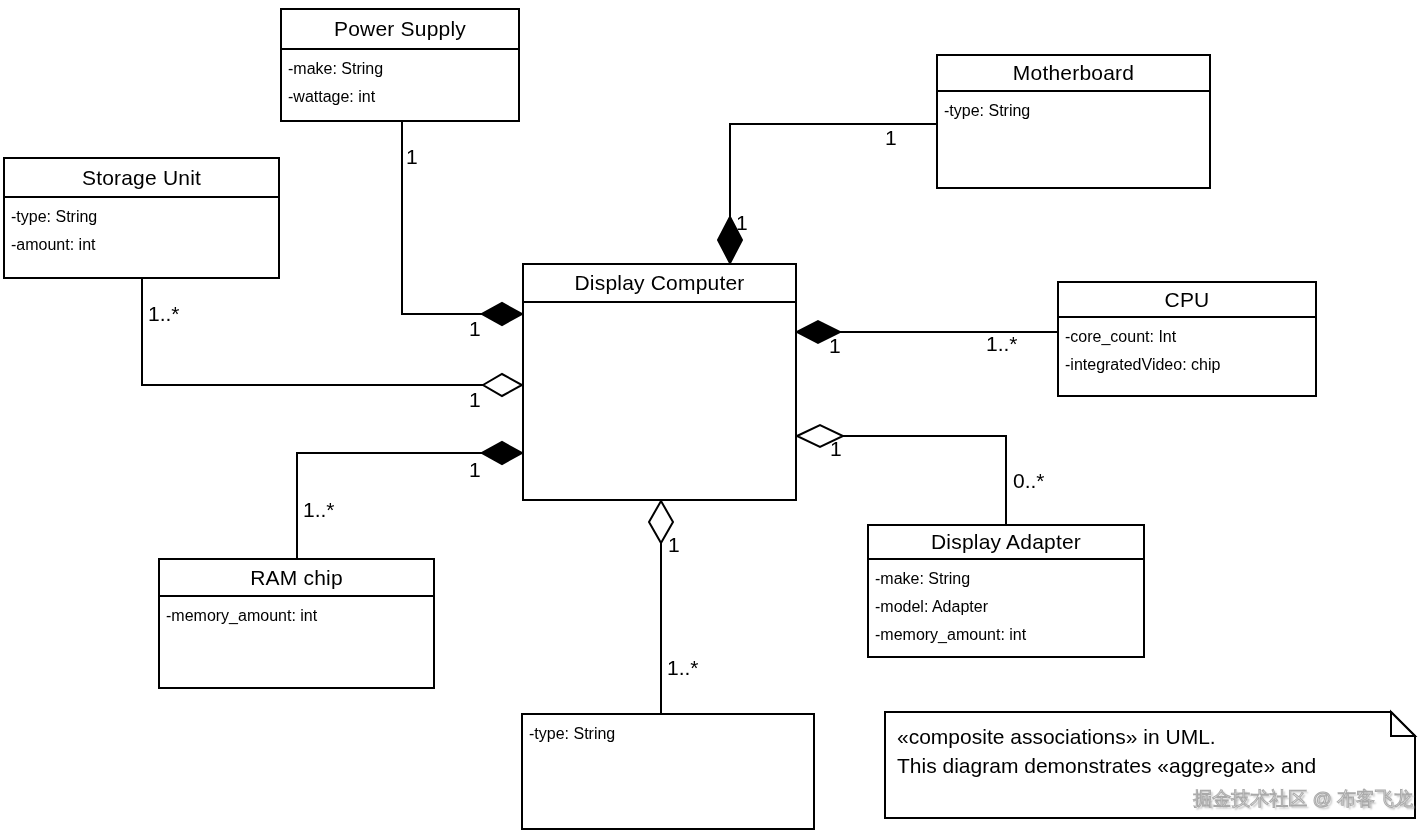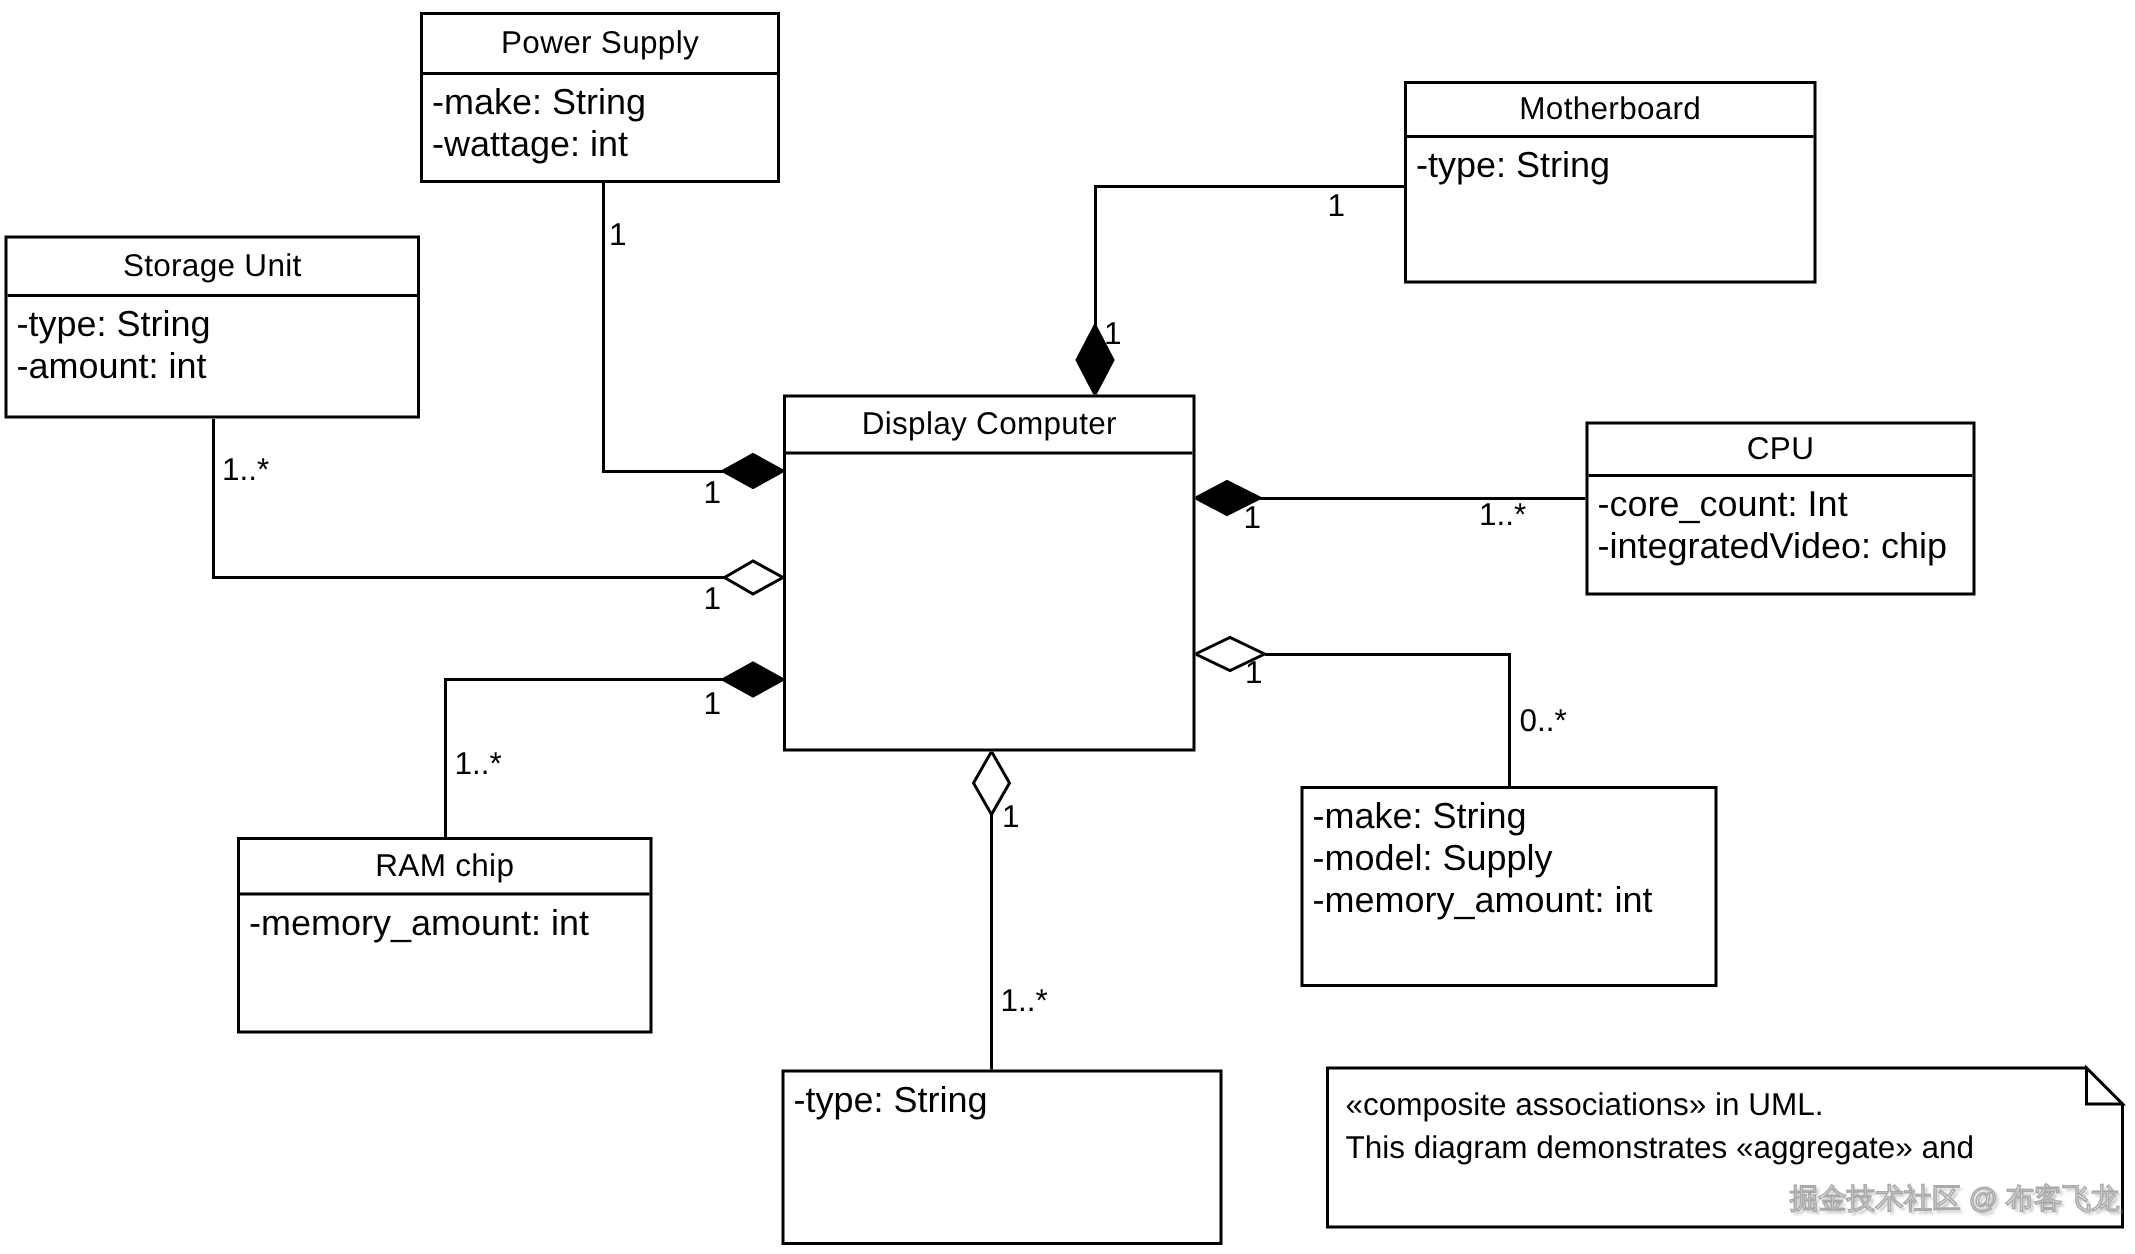--- a/index.html
+++ b/index.html
@@ -31,21 +31,21 @@
     justify-content: center;
     border-bottom: 2px solid #000;
     font-size: 21px;
     letter-spacing: 0.2px;
     white-space: nowrap;
   }
   .class-attrs {
     padding: 5px 6px 0 6px;
   }
   .attr {
-    font-size: 24px;
+    font-size: 16px;
     line-height: 28px;
     white-space: nowrap;
   }
 
   .mult {
     position: absolute;
     font-size: 21px;
     line-height: 22px;
     white-space: nowrap;
   }
@@ -158,23 +158,24 @@
   </div>
 
   <div class="class-box" style="left:158px;top:558px;width:277px;height:131px">
     <div class="class-title" style="height:37px">RAM chip</div>
     <div class="class-attrs">
       <div class="attr">-memory_amount: int</div>
     </div>
   </div>
 
   <div class="class-box" style="left:867px;top:524px;width:278px;height:134px">
+    <div class="class-title" style="height:34px">Display Adapter</div>
     <div class="class-attrs">
       <div class="attr">-make: String</div>
-      <div class="attr">-model: Supply</div>
+      <div class="attr">-model: Adapter</div>
       <div class="attr">-memory_amount: int</div>
     </div>
   </div>
 
   <div class="class-box" style="left:521px;top:713px;width:294px;height:117px">
     <div class="class-attrs">
       <div class="attr">-type: String</div>
     </div>
   </div>
 

